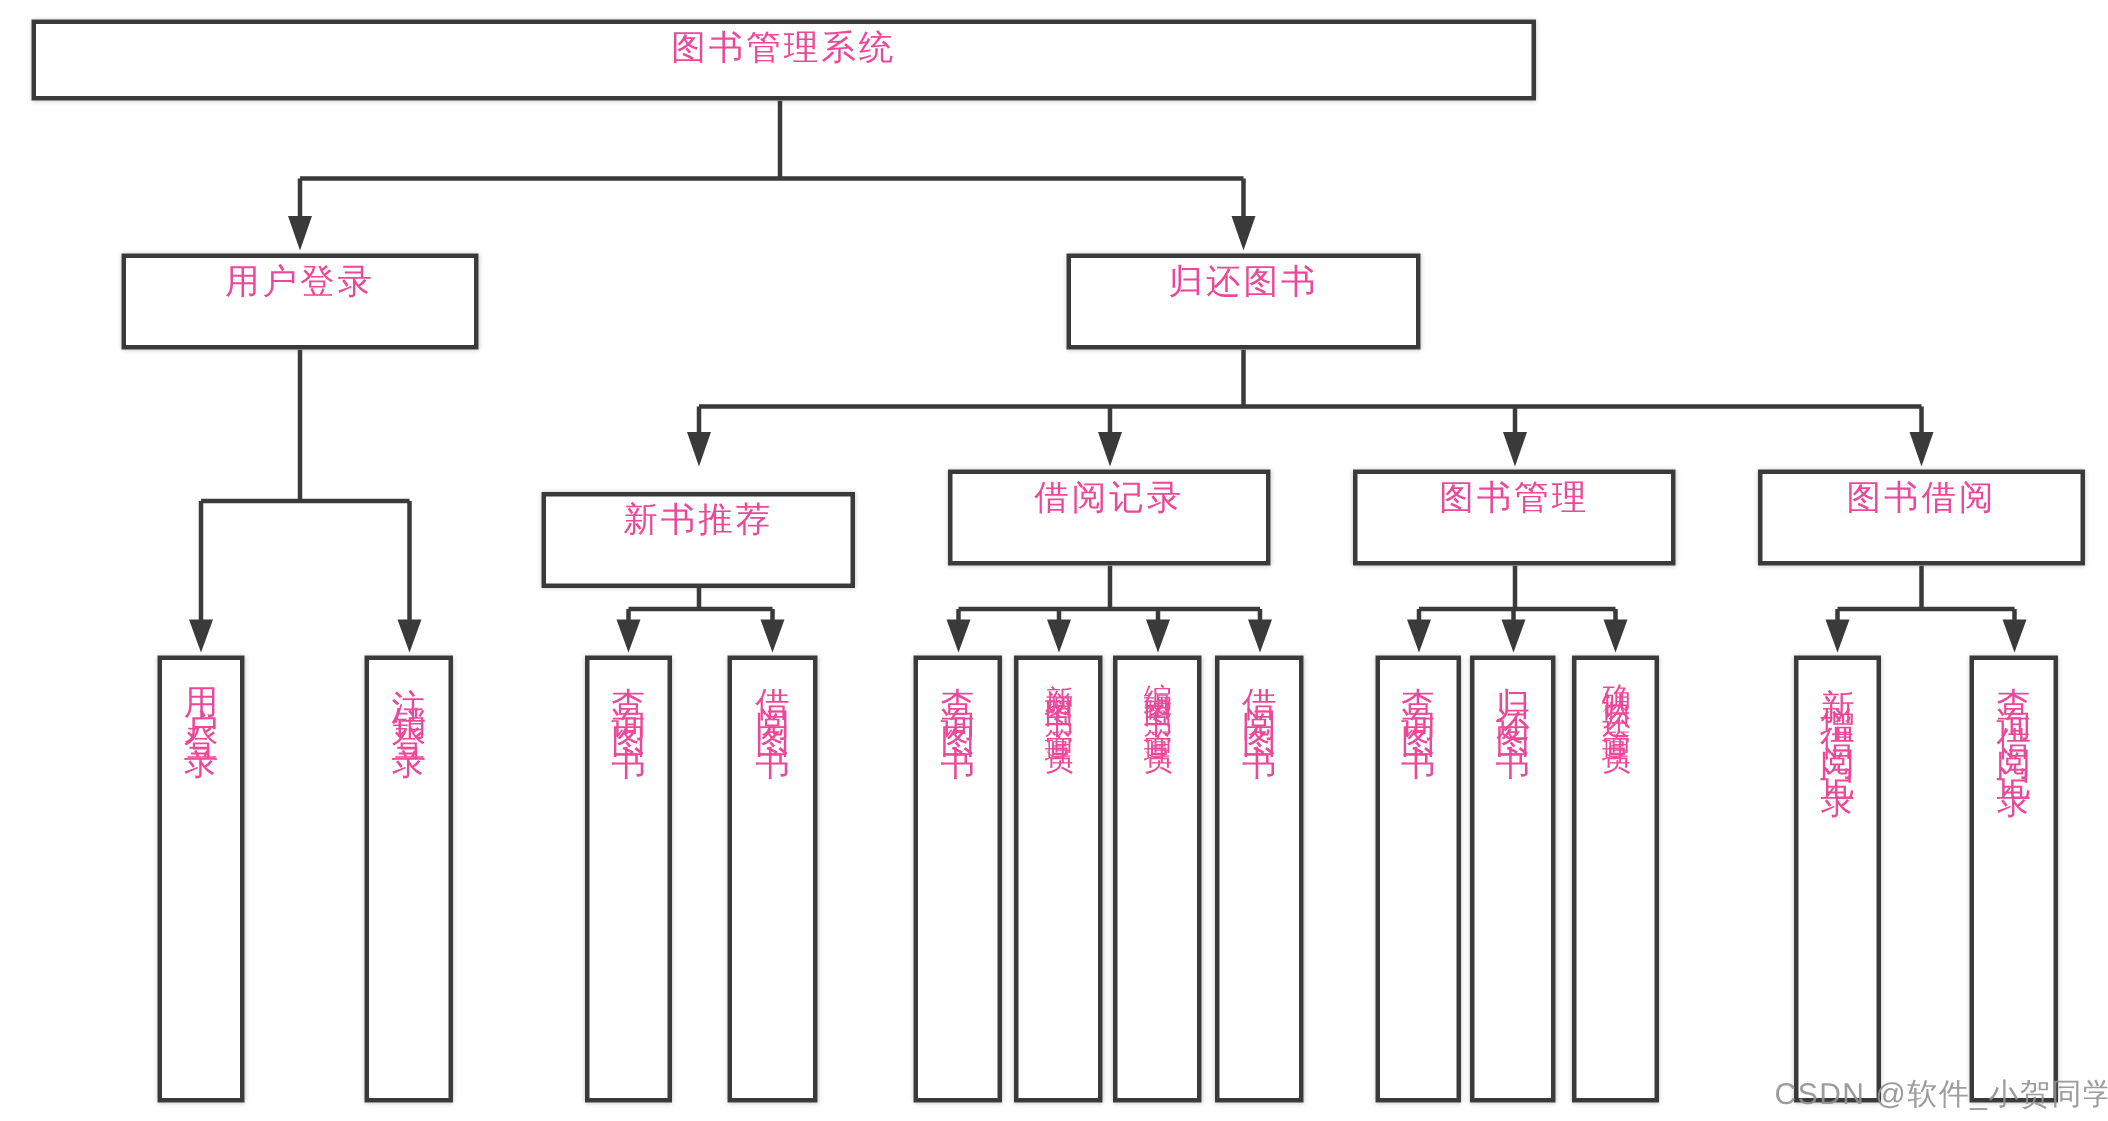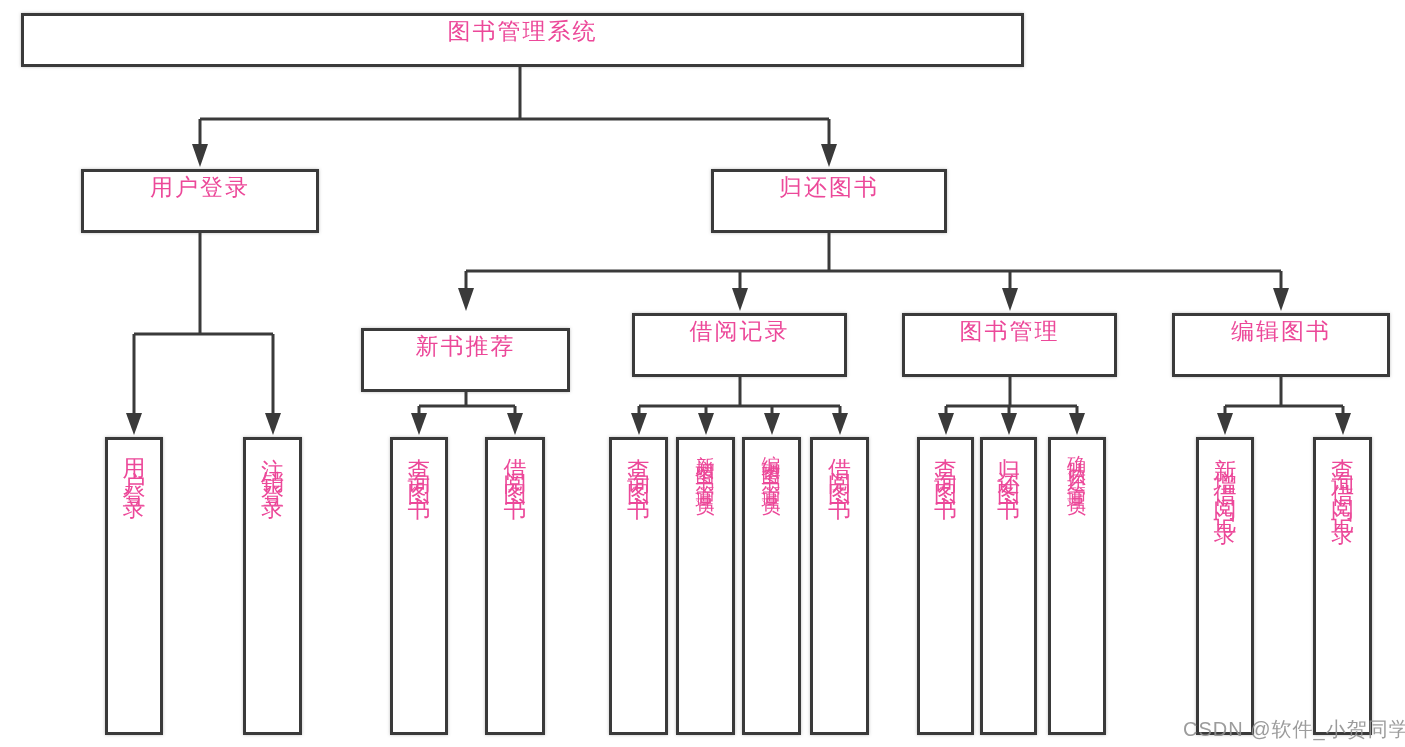--- a/index.html
+++ b/index.html
@@ -107,21 +107,21 @@
   <div class="node h" style="left:361px; top:328px; width:209px; height:64px">
     <span>新书推荐</span>
   </div>
   <div class="node h" style="left:632px; top:313px; width:215px; height:64px">
     <span>借阅记录</span>
   </div>
   <div class="node h" style="left:902px; top:313px; width:215px; height:64px">
     <span>图书管理</span>
   </div>
   <div class="node h" style="left:1172px; top:313px; width:218px; height:64px">
-    <span>编辑图书</span>
+    <span>图书借阅</span>
   </div>
 
   <div class="node v" style="left:105px; top:437px; width:58px; height:298px">
     <span>用户登录</span>
   </div>
   <div class="node v" style="left:243px; top:437px; width:59px; height:298px">
     <span>注销登录</span>
   </div>
 
   <div class="node v" style="left:390px; top:437px; width:58px; height:298px">

